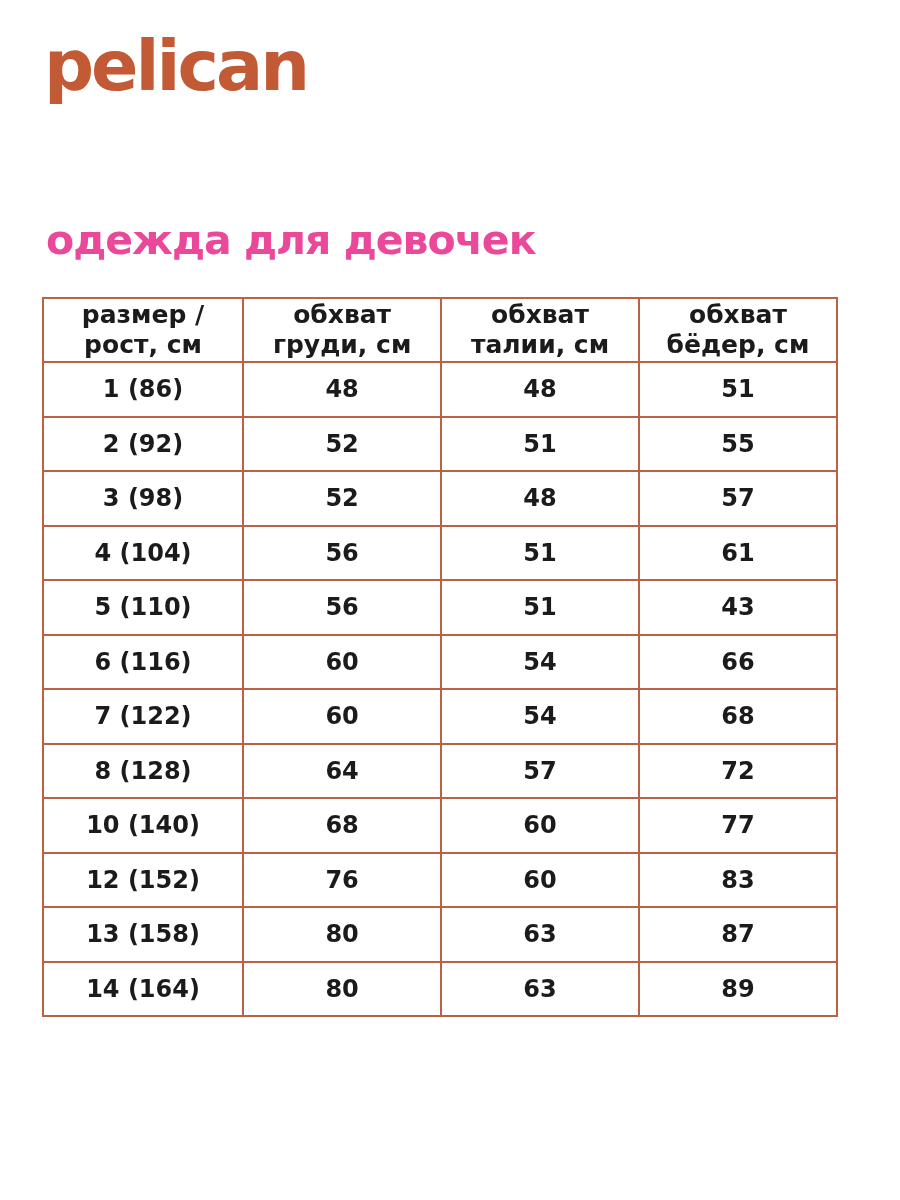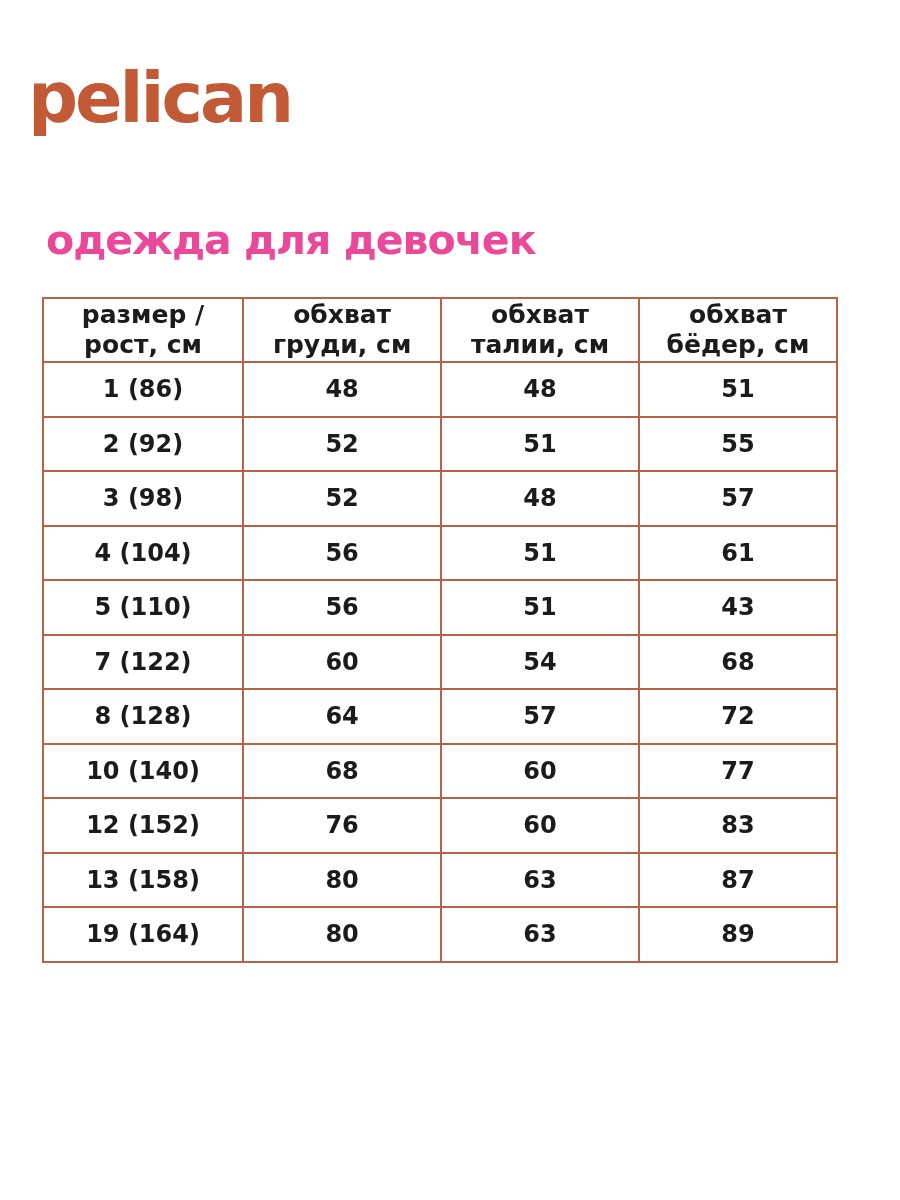--- a/index.html
+++ b/index.html
@@ -11,28 +11,27 @@
     position: relative;
     width: 900px;
     height: 1200px;
     font-family: "DejaVu Sans", sans-serif;
     font-weight: bold;
     color: #1b1b1b;
     overflow: hidden;
   }
   .logo {
     position: absolute;
-    left: 28px;
+    left: 44px;
     top: 28px;
     font-size: 70px;
     letter-spacing: -3px;
     color: #c15a35;
     line-height: 1.1;
     white-space: nowrap;
-    margin-top: 32px;
   }
   .page-title {
     position: absolute;
     left: 46px;
     top: 218px;
     margin: 0;
     font-size: 41px;
     letter-spacing: -1px;
     color: #ec4899;
     line-height: 1.1;
@@ -128,20 +127,26 @@
       <td>51</td>
       <td>61</td>
     </tr>
     <tr>
       <td>5 (110)</td>
       <td>56</td>
       <td>51</td>
       <td>43</td>
     </tr>
     <tr>
+      <td>6 (116)</td>
+      <td>60</td>
+      <td>54</td>
+      <td>66</td>
+    </tr>
+    <tr>
       <td>7 (122)</td>
       <td>60</td>
       <td>54</td>
       <td>68</td>
     </tr>
     <tr>
       <td>8 (128)</td>
       <td>64</td>
       <td>57</td>
       <td>72</td>
@@ -158,19 +163,19 @@
       <td>60</td>
       <td>83</td>
     </tr>
     <tr>
       <td>13 (158)</td>
       <td>80</td>
       <td>63</td>
       <td>87</td>
     </tr>
     <tr>
-      <td>19 (164)</td>
+      <td>14 (164)</td>
       <td>80</td>
       <td>63</td>
       <td>89</td>
     </tr>
   </tbody>
 </table>
 
 </body></html>

